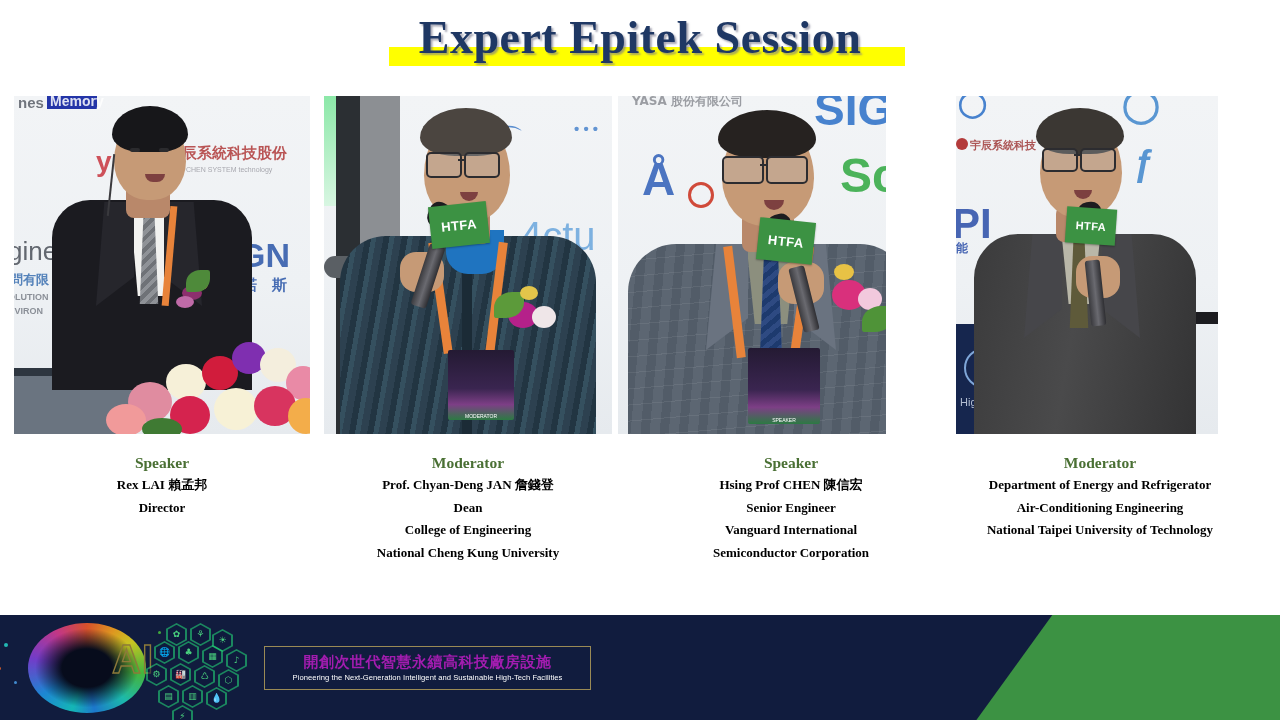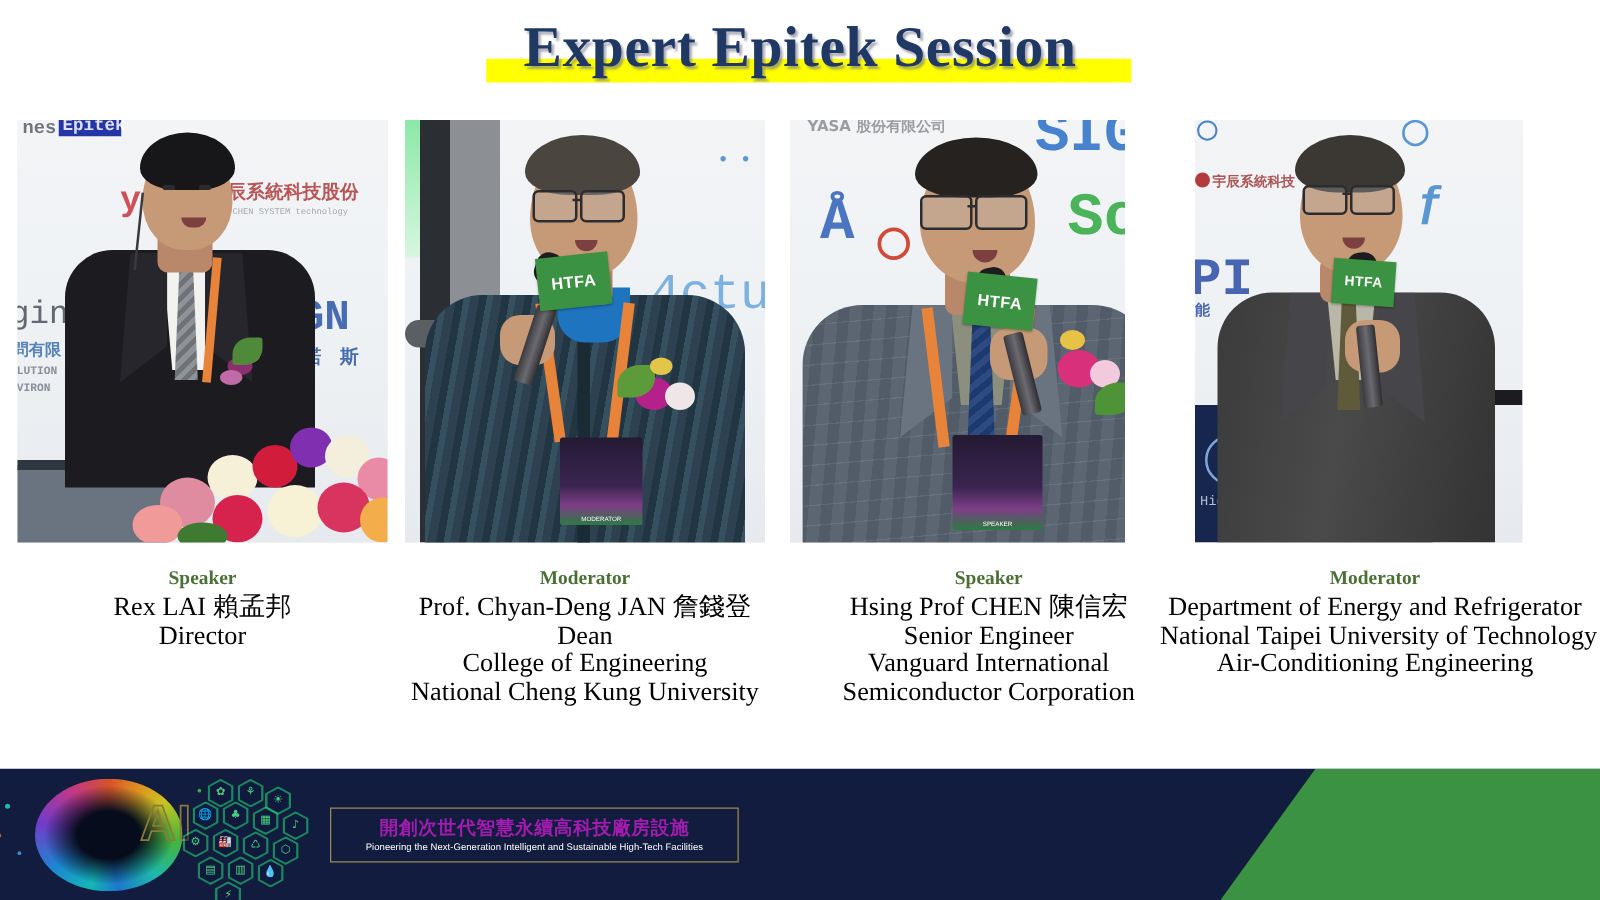--- a/index.html
+++ b/index.html
@@ -68,21 +68,21 @@
   }
 
   
   .backdrop {
     position: absolute;
     inset: 0;
     background: linear-gradient(180deg, #f2f4f6 0%, #eef1f4 55%, #e6eaee 100%);
   }
   .logo-blob {
     position: absolute;
-    font-family: Liberation Mono, monospace;
+    font-family: Liberation Sans, sans-serif;
     font-weight: bold;
     opacity: .85;
     white-space: nowrap;
   }
 
   
   .person { position: absolute; }
   .head {
     position: absolute;
     border-radius: 48% 48% 45% 45% / 55% 55% 45% 45%;
@@ -145,22 +145,22 @@
     font-family: "Liberation Serif", serif;
     color: #000000;
   }
   .cap-role {
     font-weight: bold;
     font-size: 15.5px;
     color: #4a7034;
     line-height: 22px;
   }
   .cap-line {
-    font-weight: normal;
-    font-size: 21px;
+    font-weight: bold;
+    font-size: 13px;
     line-height: 22.5px;
     white-space: nowrap;
   }
 
   
   .footer {
     position: absolute;
     left: 0;
     top: 615px;
     width: 1280px;
@@ -294,21 +294,21 @@
   <div class="title-text">Expert Epitek Session</div>
 </div>
 
 <div class="photo-row">
 
   <div class="photo" style="left:14px;width:296px;">
     <div class="scene">
       <div class="backdrop"></div>
       <div class="logo-blob" style="left:4px;top:-2px;font-size:15px;color:#5a5f68;">nes</div>
       <div style="position:absolute;left:33px;top:-4px;width:50px;height:17px;background:#2435a8;"></div>
-      <div class="logo-blob" style="left:36px;top:-3px;font-size:14px;color:#ffffff;">Epitek</div>
+      <div class="logo-blob" style="left:36px;top:-3px;font-size:14px;color:#ffffff;">Memory</div>
       <div class="logo-blob" style="left:168px;top:48px;font-size:15px;color:#b03a3a;font-family:'DejaVu Sans',sans-serif;">辰系統科技股份</div>
       <div class="logo-blob" style="left:172px;top:70px;font-size:7px;color:#9a9aa2;font-weight:normal;">CHEN SYSTEM technology</div>
       <div class="logo-blob" style="left:82px;top:50px;font-size:28px;color:#c8353f;">y</div>
       <div class="logo-blob" style="left:225px;top:140px;font-size:34px;color:#2a55a8;">GN</div>
       <div class="logo-blob" style="left:228px;top:180px;font-size:15px;color:#2a55a8;font-family:'DejaVu Sans',sans-serif;">諾　斯</div>
       <div class="logo-blob" style="left:-6px;top:140px;font-size:26px;color:#4a4f58;font-weight:normal;">gine</div>
       <div class="logo-blob" style="left:-4px;top:175px;font-size:13px;color:#3a6fb0;font-family:'DejaVu Sans',sans-serif;">問有限</div>
       <div class="logo-blob" style="left:-6px;top:196px;font-size:9px;color:#7a7f88;">OLUTION</div>
       <div class="logo-blob" style="left:-6px;top:210px;font-size:9px;color:#7a7f88;">NVIRON</div>
 
@@ -392,21 +392,21 @@
         <div class="petal" style="left:-8px;top:0px;width:30px;height:26px;background:#5c9a3a;border-radius:60% 10% 60% 10%;"></div>
         <div class="petal" style="left:18px;top:-6px;width:18px;height:14px;background:#e3c54a;"></div>
       </div>
 
       <div class="badge" style="left:124px;top:254px;width:66px;height:70px;">
         <span>MODERATOR</span>
       </div>
     </div>
   </div>
 
-  <div class="photo" style="left:632px;width:268px;">
+  <div class="photo" style="left:618px;width:268px;">
     <div class="scene">
       <div class="backdrop"></div>
       <div class="logo-blob" style="left:14px;top:-3px;font-size:12px;color:#8c8f95;font-family:'DejaVu Sans',sans-serif;">YASA 股份有限公司</div>
       <div class="logo-blob" style="left:196px;top:-14px;font-size:46px;color:#2a6fc8;">SIG</div>
       <div class="logo-blob" style="left:24px;top:56px;font-size:46px;color:#2f5fb8;">Å</div>
       <div style="position:absolute;left:70px;top:86px;width:20px;height:20px;border:3px solid #d04a3a;border-radius:50%;"></div>
       <div class="logo-blob" style="left:222px;top:52px;font-size:48px;color:#2fa83f;">Sch</div>
       <div class="logo-blob" style="left:282px;top:96px;font-size:30px;color:#2fa83f;">⟋</div>
 
       <div class="person">
@@ -501,22 +501,22 @@
   <div class="cap-role">Speaker</div>
   <div class="cap-line">Hsing Prof CHEN 陳信宏</div>
   <div class="cap-line">Senior Engineer</div>
   <div class="cap-line">Vanguard International</div>
   <div class="cap-line">Semiconductor Corporation</div>
 </div>
 
 <div class="caption" style="left:928px;top:452px;width:344px;">
   <div class="cap-role">Moderator</div>
   <div class="cap-line">Department of Energy and Refrigerator</div>
+  <div class="cap-line">Air-Conditioning Engineering</div>
   <div class="cap-line">National Taipei University of Technology</div>
-  <div class="cap-line">Air-Conditioning Engineering</div>
 </div>
 
 <div class="footer">
   <div class="footer-green"></div>
 
   <div class="ai-eye">
     <div class="eye-ring"></div>
     <div class="eye-mask"></div>
     <div class="eye-speck" style="left:14px;top:34px;width:4px;height:4px;background:#27d3c8;"></div>
     <div class="eye-speck" style="left:24px;top:72px;width:3px;height:3px;background:#4a9de8;"></div>

